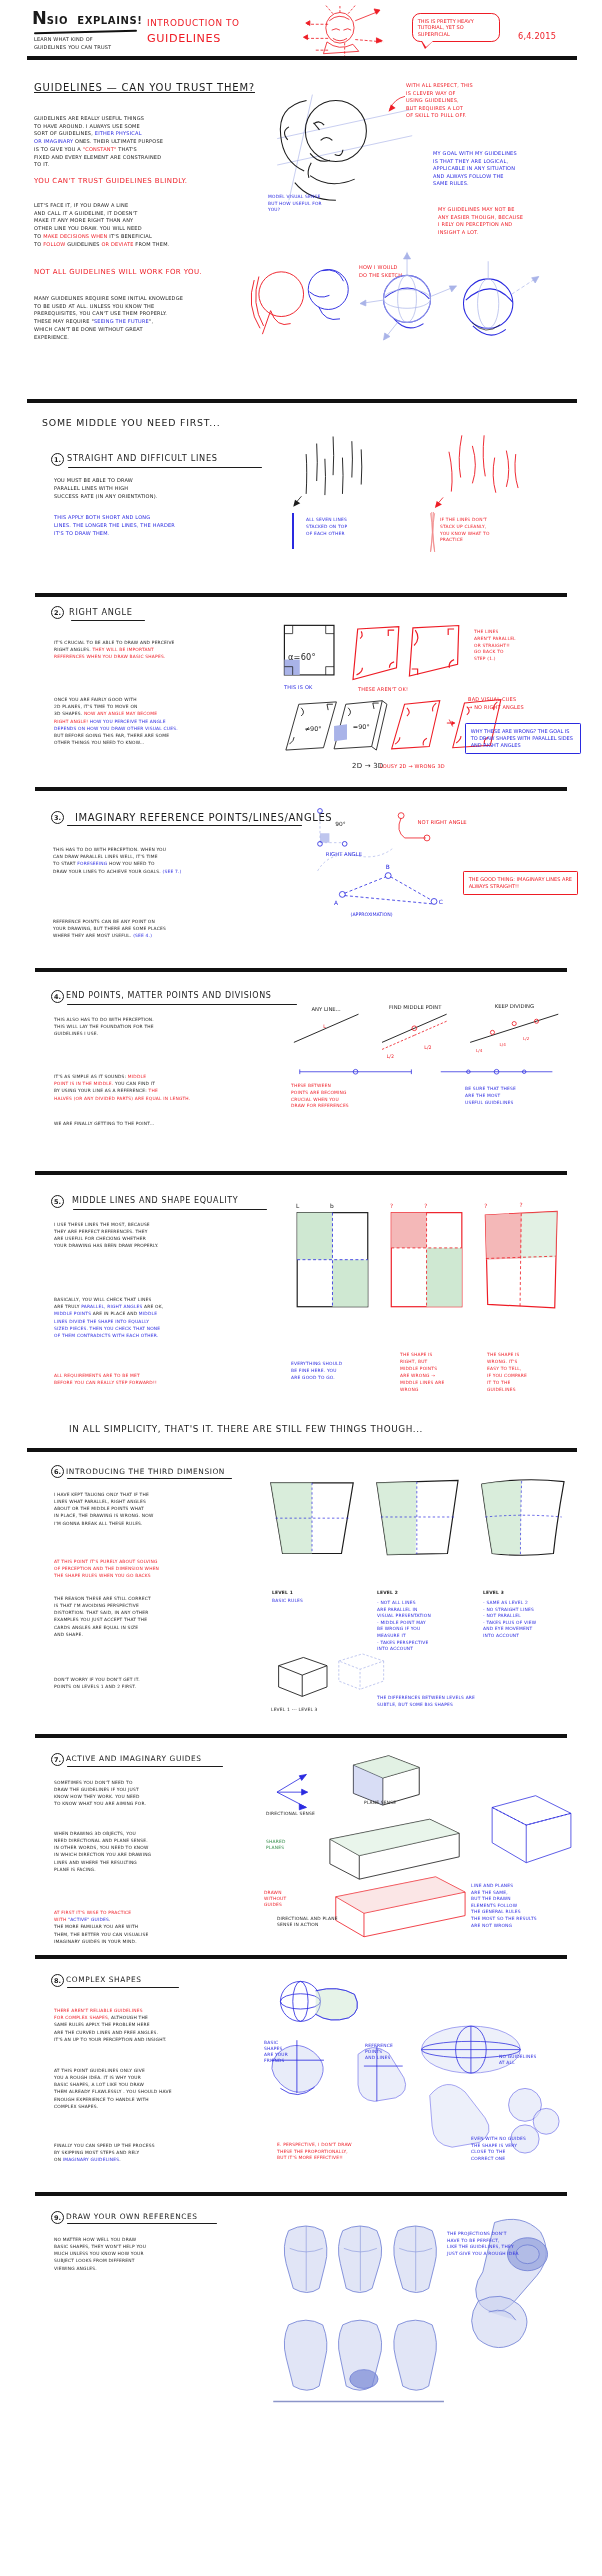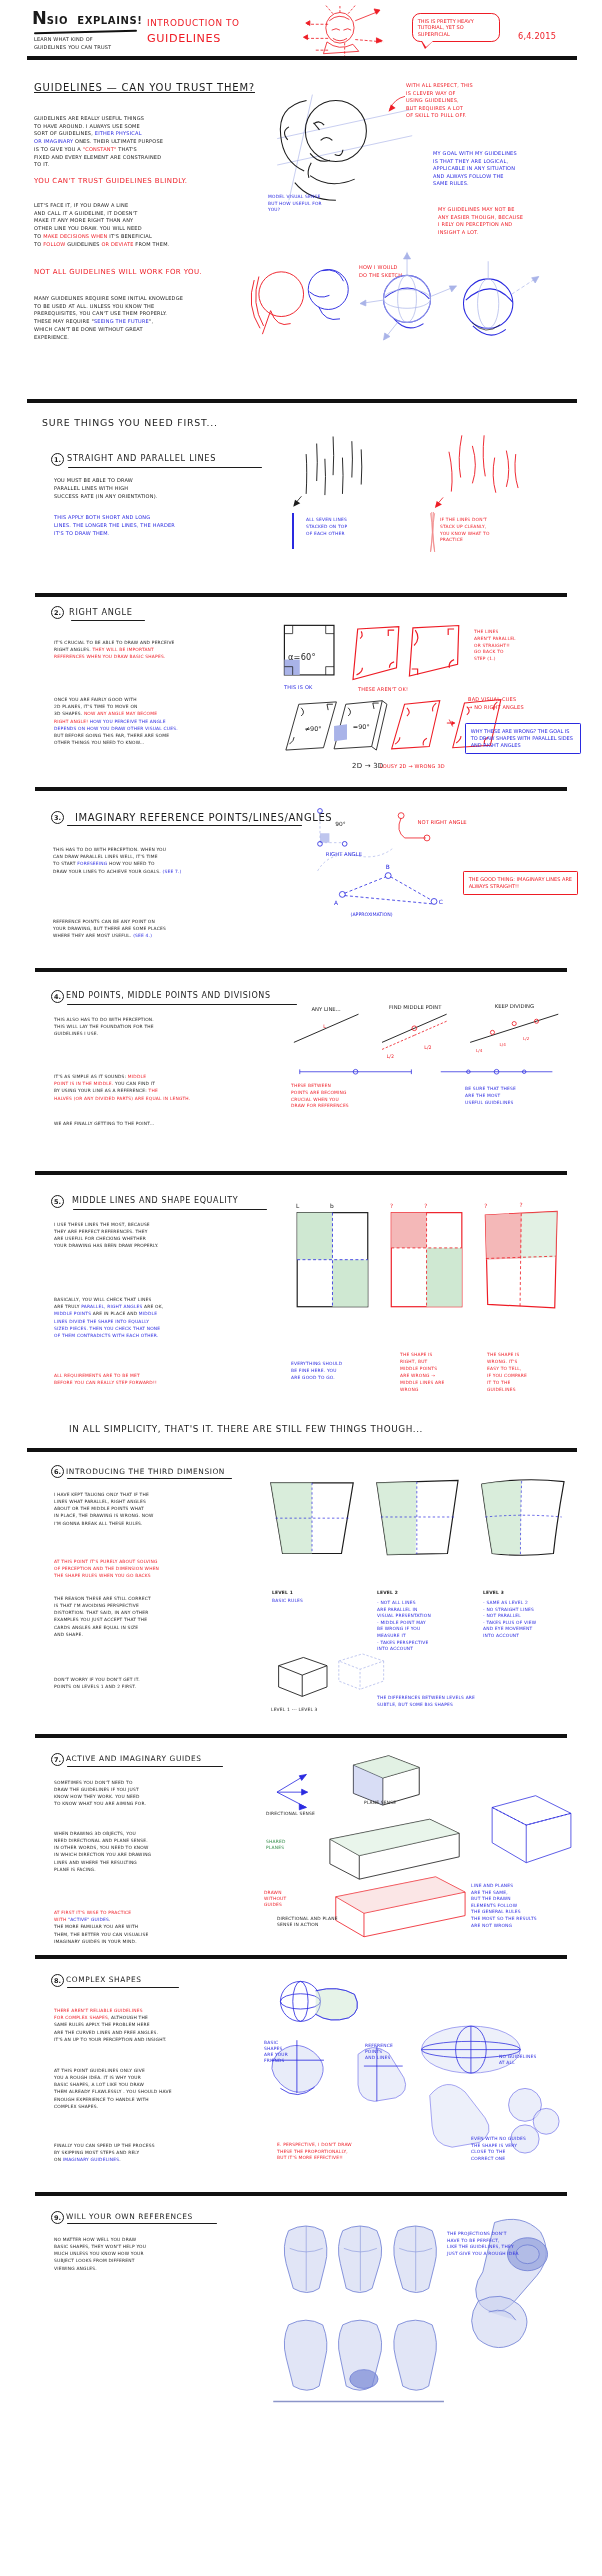--- a/index.html
+++ b/index.html
@@ -230,24 +230,24 @@
       <path d="M486 40 l-12 2 6 9 z" fill="#a9b3e8"></path>
       <path d="M400 44 v-30"></path>
     </g>
     <g stroke="#1c1c1c" fill="none" stroke-width="1.2">
       <path d="M372 118 q24 24 48 4"></path>
     </g>
   </svg>
 
   <div class="divider full" style="top:399px;"></div>
 
-  <div class="tb hw blk" style="left:42px;top:417px;font-size:9.4px;letter-spacing:0.8px;">SURE THINGS YOU NEED FIRST...</div>
+  <div class="tb hw blk" style="left:42px;top:417px;font-size:9.4px;letter-spacing:0.8px;">SOME MIDDLE YOU NEED FIRST...</div>
 
   <div class="numcircle" style="left:51px;top:453px;">1.</div>
-  <div class="tb hw blk" style="left:67px;top:453px;font-size:8.2px;letter-spacing:0.7px;">STRAIGHT AND PARALLEL LINES</div>
+  <div class="tb hw blk" style="left:67px;top:453px;font-size:8.2px;letter-spacing:0.7px;">STRAIGHT AND DIFFICULT LINES</div>
   <div class="sec-ul" style="left:68px;top:467px;width:194px;"></div>
 
   <div class="tb hw blk sm" style="left:54px;top:476px;width:212px;line-height:1.6;">YOU MUST BE ABLE TO DRAW
 PARALLEL LINES WITH HIGH
 SUCCESS RATE (IN ANY ORIENTATION).</div>
   <div class="tb hw blu sm" style="left:54px;top:513px;width:224px;line-height:1.6;">THIS APPLY BOTH SHORT AND LONG
 LINES. THE LONGER THE LINES, THE HARDER
 IT'S TO DRAW THEM.</div>
 
   <svg style="left:294px;top:433px;width:118px;height:82px;" viewBox="0 0 200 140">
@@ -440,21 +440,21 @@
     <text x="236" y="166" font-size="10" fill="#2a2ae0" font-family="DejaVu Sans">C</text>
     <text x="86" y="186" font-size="8" fill="#2a2ae0" font-family="DejaVu Sans">(APPROXIMATION)</text>
   </svg>
   <div class="boxnote redbox" style="left:463px;top:871px;width:104px;">THE GOOD THING:
 IMAGINARY LINES ARE
 ALWAYS STRAIGHT!!</div>
 
   <div class="divider" style="top:968px;"></div>
 
   <div class="numcircle" style="left:51px;top:990px;">4.</div>
-  <div class="tb hw blk" style="left:66px;top:991px;font-size:8px;letter-spacing:0.6px;">END POINTS, MIDDLE POINTS AND DIVISIONS</div>
+  <div class="tb hw blk" style="left:66px;top:991px;font-size:8px;letter-spacing:0.6px;">END POINTS, MATTER POINTS AND DIVISIONS</div>
   <div class="sec-ul" style="left:67px;top:1004px;width:230px;"></div>
 
   <div class="tb hw blk xs" style="left:54px;top:1016px;width:224px;line-height:1.62;">THIS ALSO HAS TO DO WITH PERCEPTION.
 THIS WILL LAY THE FOUNDATION FOR THE
 GUIDELINES I USE.</div>
   <div class="tb hw xs" style="left:54px;top:1066px;width:235px;line-height:1.62;">
     <span class="blk">IT'S AS SIMPLE AS IT SOUNDS: </span><span class="red">MIDDLE
 POINT IS IN THE MIDDLE.</span><span class="blk"> YOU CAN FIND IT
 BY USING YOUR LINE AS A REFERENCE: </span><span class="red">THE
 HALVES (OR ANY DIVIDED PARTS) ARE EQUAL IN LENGTH.</span>
@@ -802,21 +802,21 @@
 THESE THE PROPORTIONALLY,
 BUT IT'S MORE EFFECTIVE!!</div>
   <div class="tb hw blu xs" style="left:471px;top:2136px;width:88px;line-height:1.5;">EVEN WITH NO GUIDES
 THE SHAPE IS VERY
 CLOSE TO THE
 CORRECT ONE</div>
 
   <div class="divider" style="top:2192px;"></div>
 
   <div class="numcircle" style="left:51px;top:2211px;">9.</div>
-  <div class="tb hw blk" style="left:66px;top:2212px;font-size:7.4px;letter-spacing:0.6px;">WILL YOUR OWN REFERENCES</div>
+  <div class="tb hw blk" style="left:66px;top:2212px;font-size:7.4px;letter-spacing:0.6px;">DRAW YOUR OWN REFERENCES</div>
   <div class="sec-ul" style="left:67px;top:2223px;width:150px;"></div>
 
   <div class="tb hw blk xs" style="left:54px;top:2236px;width:206px;line-height:1.62;">NO MATTER HOW WELL YOU DRAW
 BASIC SHAPES, THEY WON'T HELP YOU
 MUCH UNLESS YOU KNOW HOW YOUR
 SUBJECT LOOKS FROM DIFFERENT
 VIEWING ANGLES.</div>
   <div class="tb hw xs" style="left:54px;top:2460px;width:212px;line-height:1.62;">
     <span class="red">DRAW PROJECTIONS</span><span class="blk"> OF THE SUBJECT
 TO ANALYSE WHERE INDIVIDUAL

